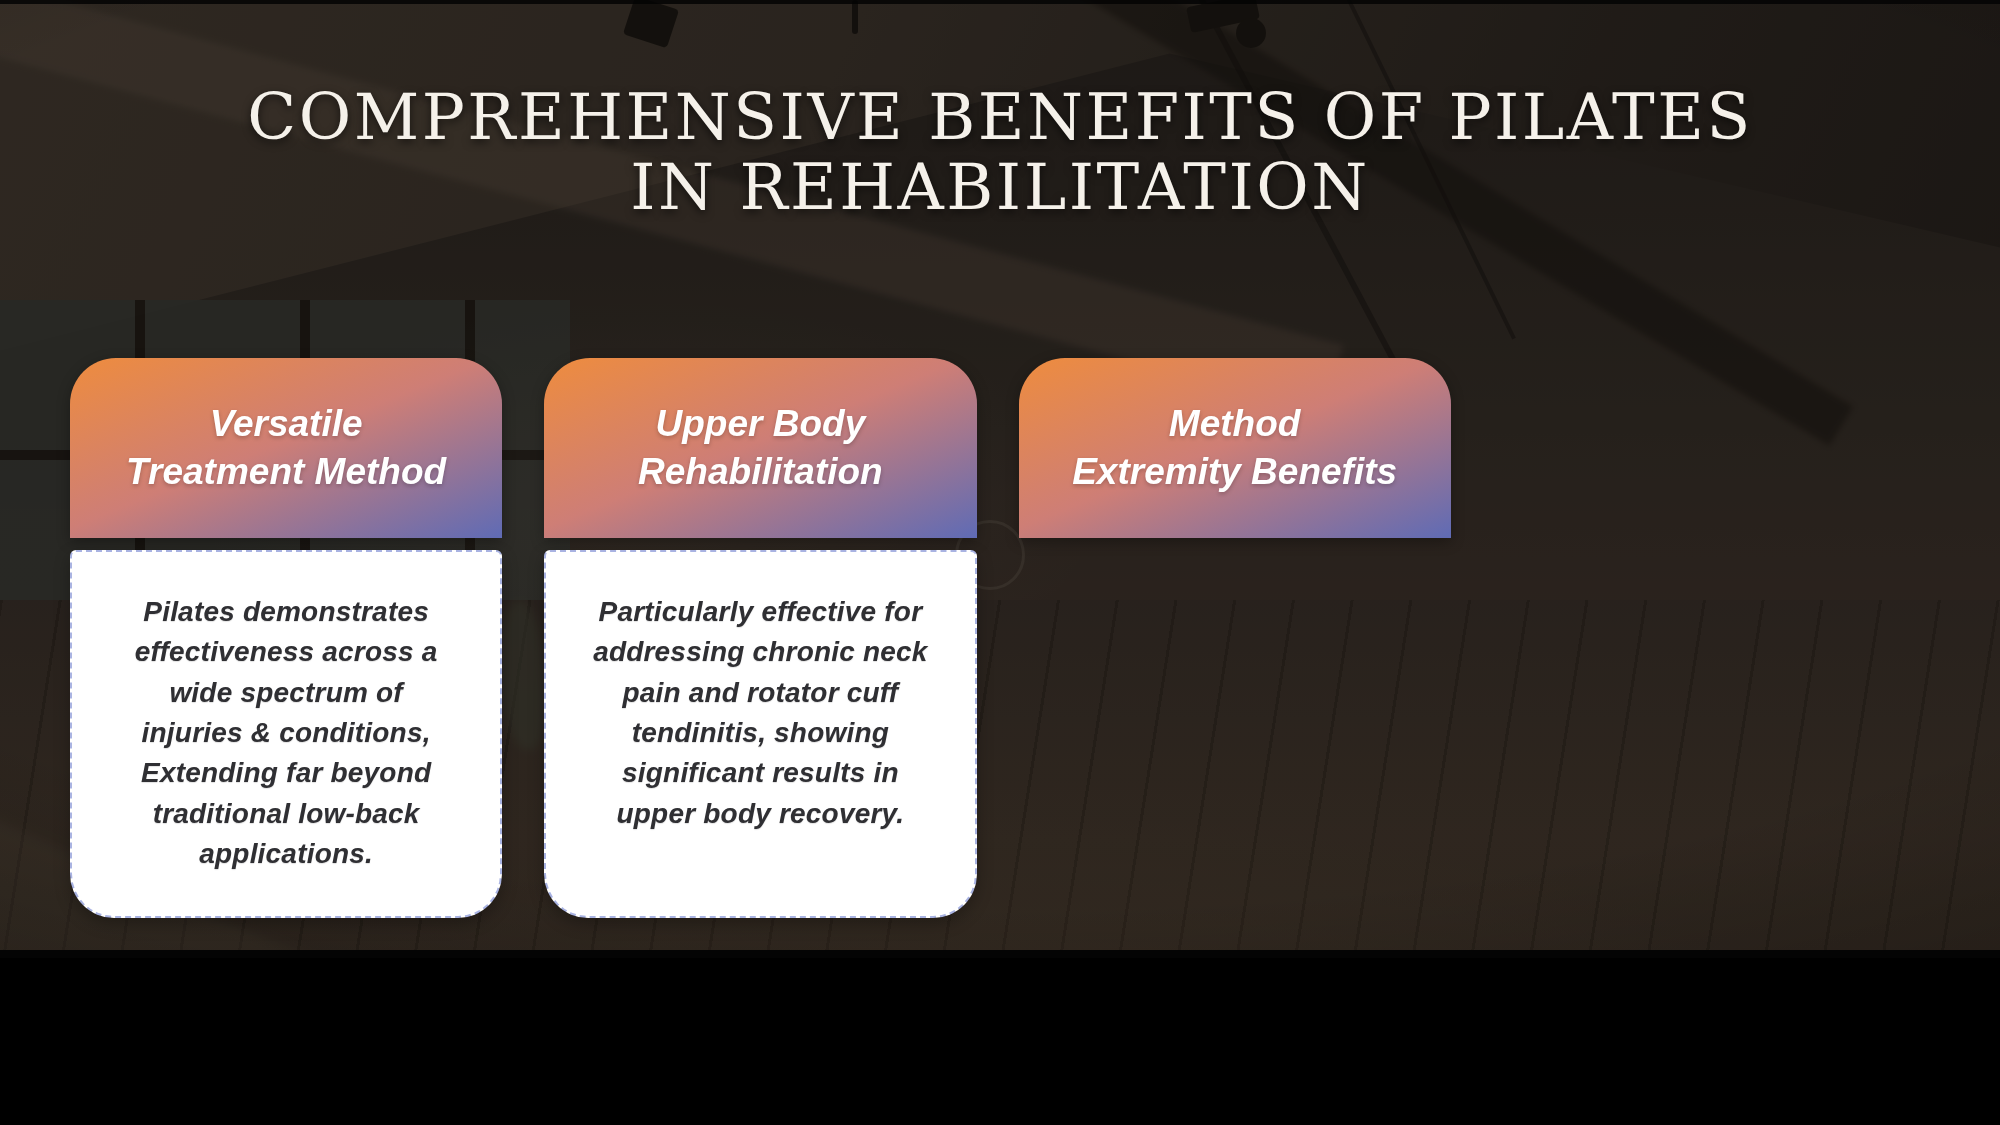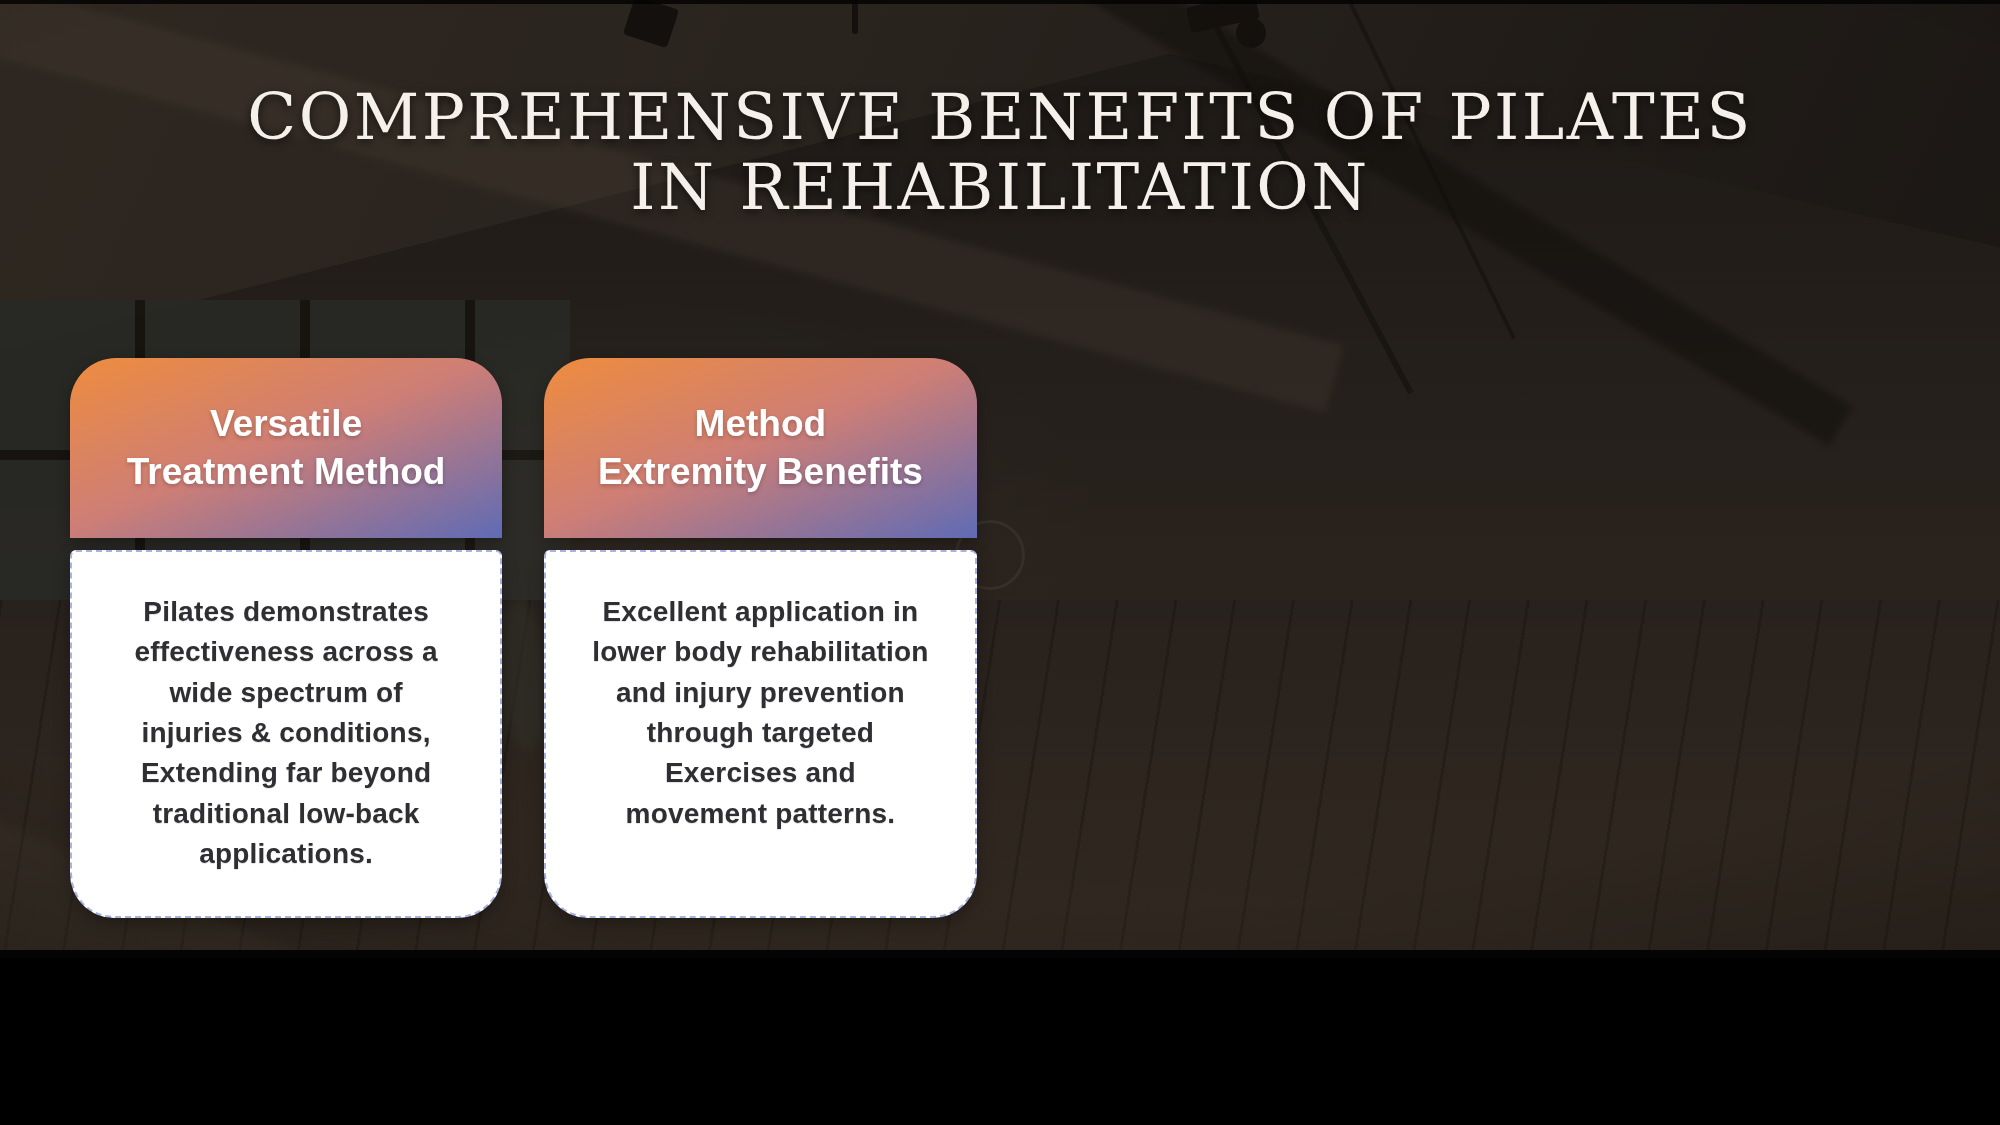--- a/index.html
+++ b/index.html
@@ -60,21 +60,21 @@
     font-family:"DejaVu Serif","Liberation Serif",serif;
     font-weight:400;font-size:64px;line-height:1.1;letter-spacing:2.5px;
     color:var(--title-color,#F5F1EA);
     white-space:pre-line;
     text-shadow:0 3px 8px rgba(0,0,0,.6);
   }
 
   
   .cards{
     position:absolute;z-index:10;top:358px;left:70px;width:1855px;
-    display:grid;grid-template-columns:repeat(4,1fr);gap:42px;
+    display:grid;grid-template-columns:repeat(4,1fr);gap:42px;font-style:italic;
   }
   .card{display:flex;flex-direction:column;}
   .card-header{
     height:180px;display:flex;align-items:center;justify-content:center;
     border-radius:46px 46px 0 0;
     background:linear-gradient(158deg,
       var(--header-gradient-top,#EE8C3E) 0%,
       var(--header-gradient-mid,#CE7E76) 48%,
       var(--header-gradient-bottom,#5F6BB5) 100%);
     box-shadow:0 4px 14px rgba(0,0,0,.30);
@@ -141,33 +141,39 @@
         <p class="card-text">Pilates demonstrates
 effectiveness across a
 wide spectrum of
 injuries &amp; conditions,
 Extending far beyond
 traditional low-back
 applications.</p>
       </div>
     </div>
 
+    <div class="card">
+      <div class="card-header">
+        <div class="card-title">Upper Body
+Rehabilitation</div>
+      </div>
+      <div class="card-body">
+        <p class="card-text">Particularly effective for
+addressing chronic neck
+pain and rotator cuff
+tendinitis, showing
+significant results in
+upper body recovery.</p>
+      </div>
+    </div>
 
     <div class="card">
       <div class="card-header">
         <div class="card-title">Method
 Extremity Benefits</div>
-      </div>
-      <div class="card-body">
-        <p class="card-text">Excellent application in
-lower body rehabilitation
-and injury prevention
-through targeted
-Exercises and
-movement patterns.</p>
       </div>
     </div>
 
 
   </div>
 
   <div class="letterbox top"></div>
   <div class="letterbox bottom"></div>
 
 </div>

